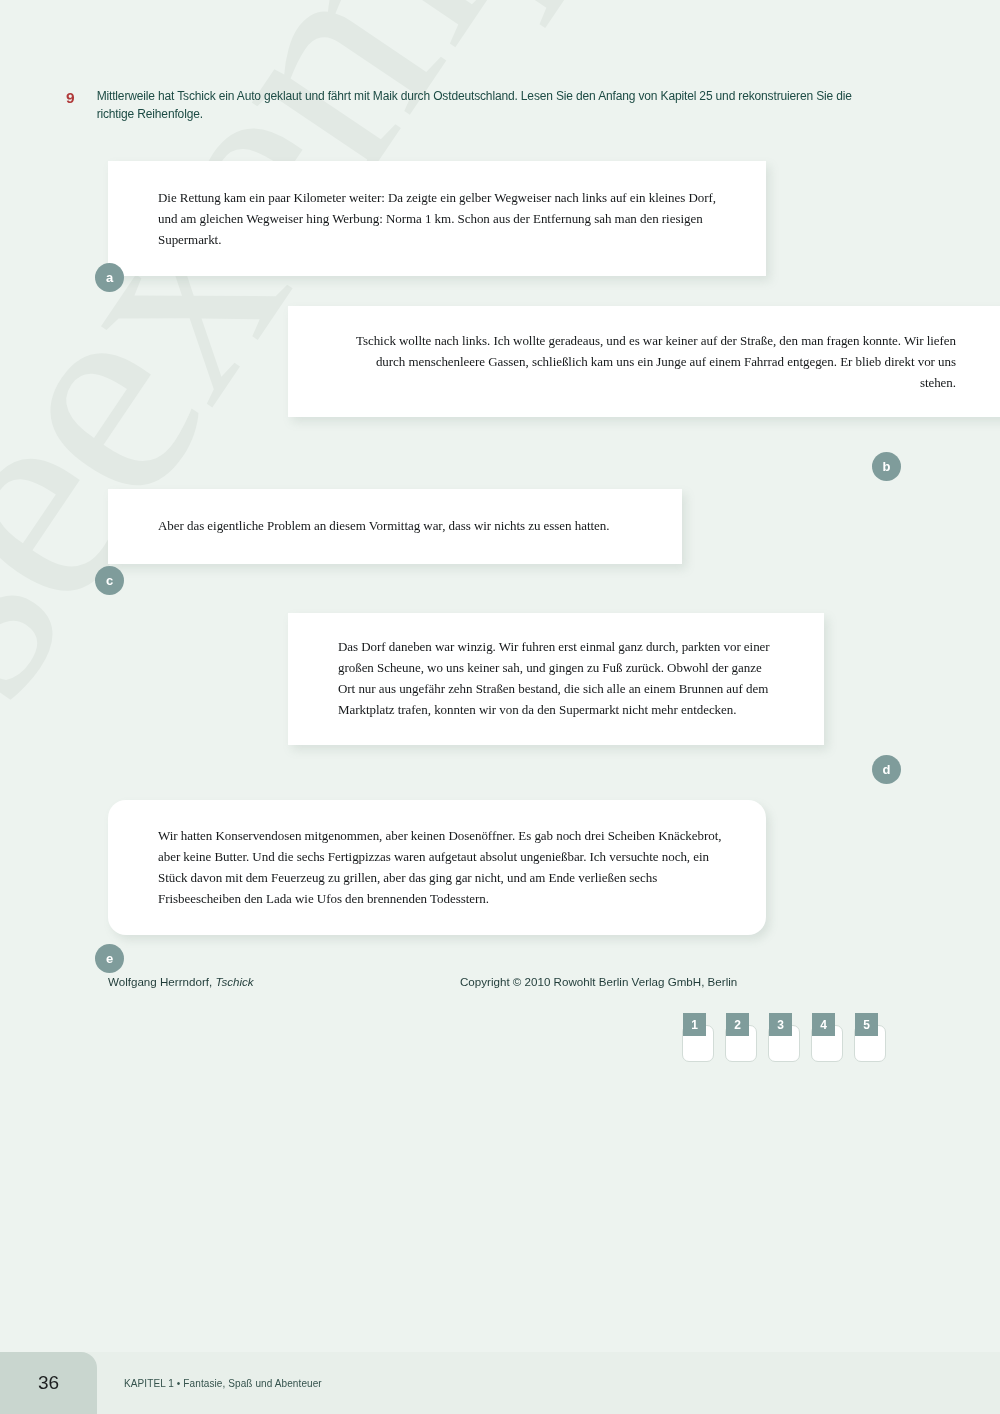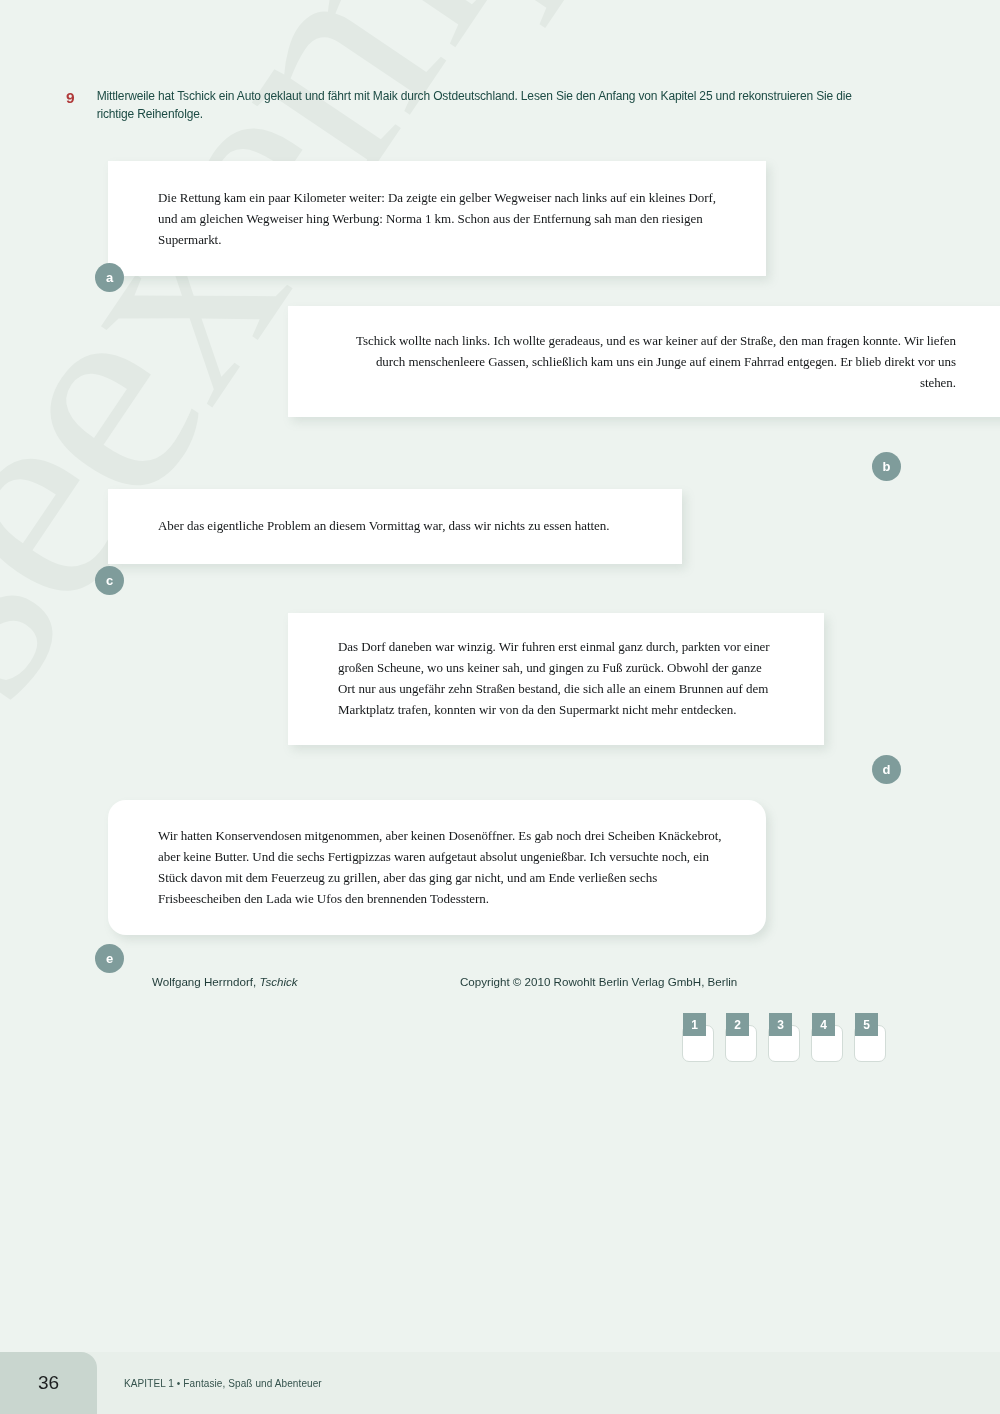--- a/index.html
+++ b/index.html
@@ -111,21 +111,21 @@
   
   .source-row {
     position: absolute;
     left: 108px;
     top: 975px;
     width: 790px;
     z-index: 3;
     font-size: 11.6px;
     color: #1f3b38;
   }
-  .source-author { position: absolute; left: 0; top: 0; margin-left: 44px; }
+  .source-author { position: absolute; left: 0; top: 0; }
   .source-author i { font-style: italic; }
   .source-copy { position: absolute; left: 352px; top: 0; }
 
   
   .answer-strip {
     position: absolute;
     left: 682px;
     top: 1013px;
     display: flex;
     gap: 11px;

